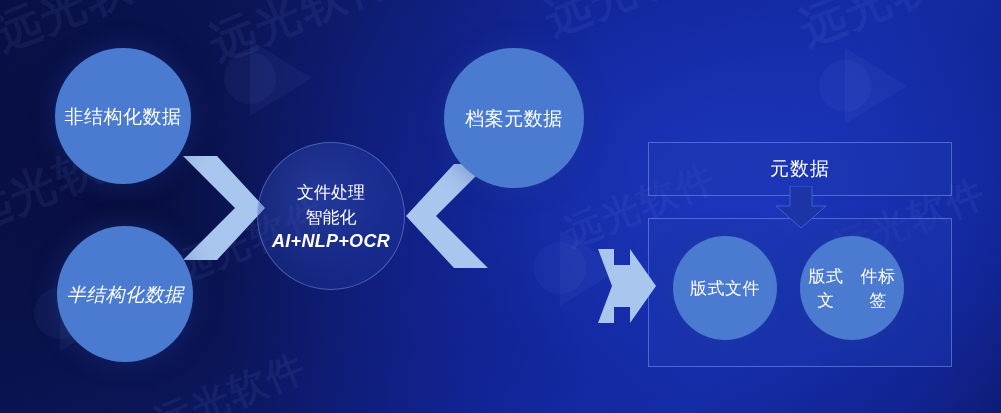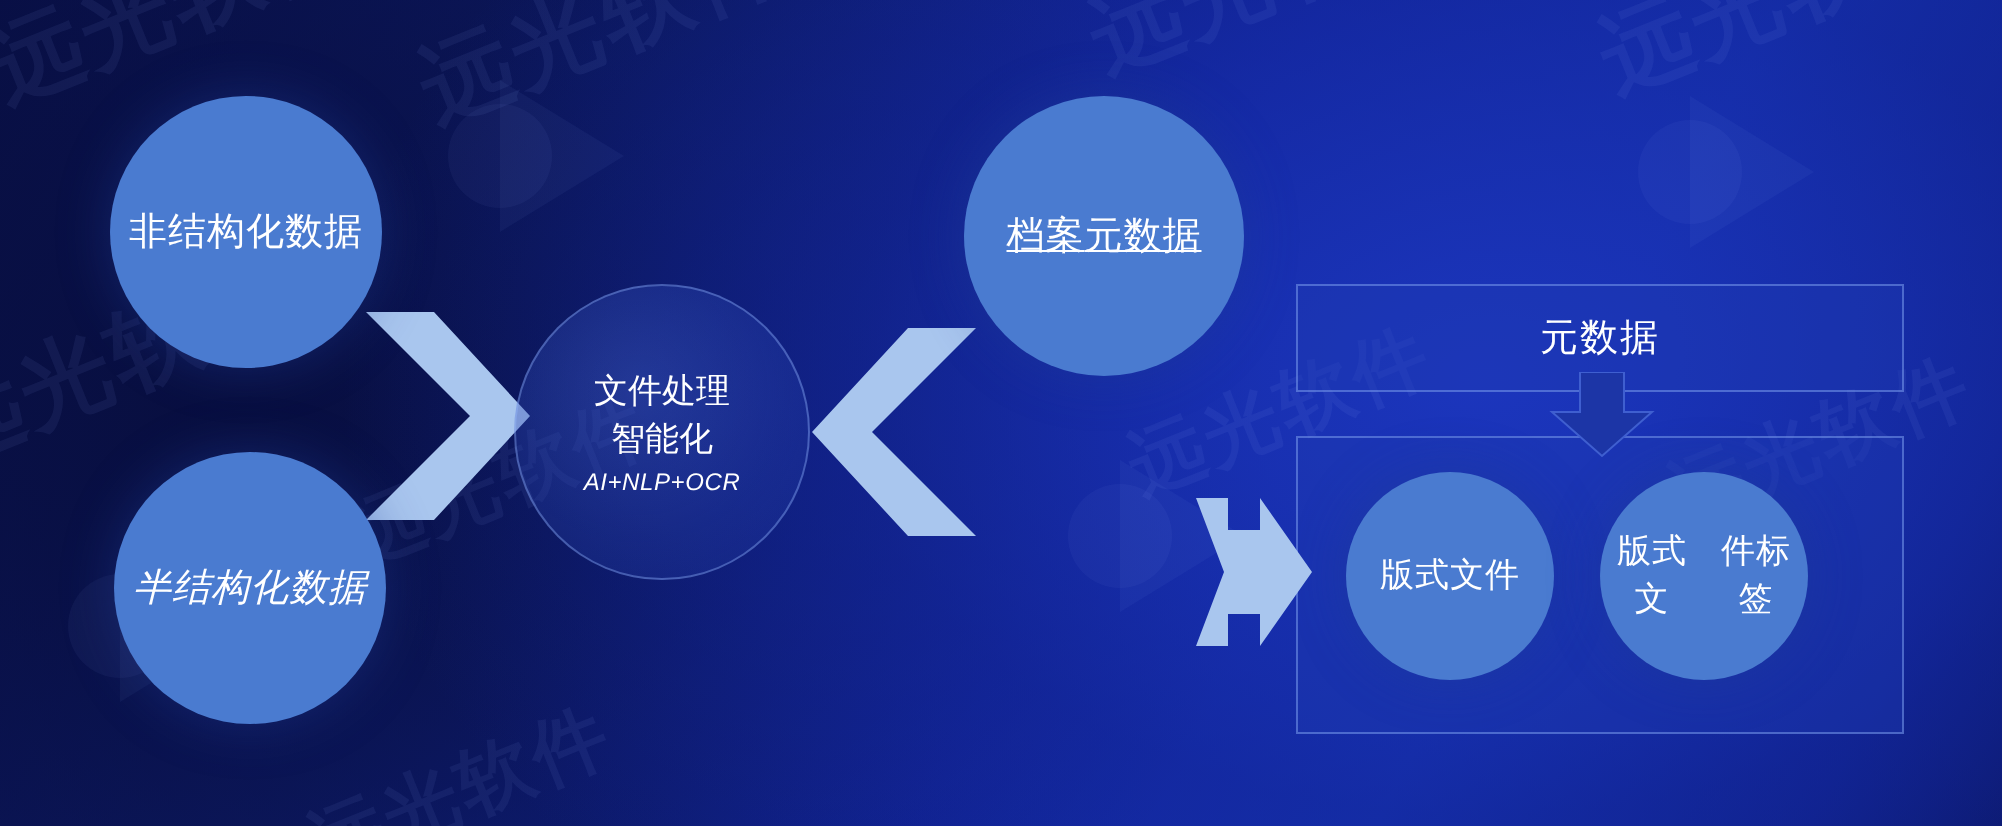--- a/index.html
+++ b/index.html
@@ -94,23 +94,23 @@
     text-align: center;
     color: #fff;
     z-index: 5;
   }
   .hub .ln {
     font-size: 17px;
     line-height: 1.42;
     font-family: "DejaVu Sans", sans-serif;
   }
   .hub .sub {
-    font-size: 12px;
+    font-size: 18px;
     font-style: italic;
-    font-weight: 400;
+    font-weight: 700;
     margin-top: 2px;
     letter-spacing: 0.3px;
     font-family: "Liberation Sans", sans-serif;
   }
 
   
   .chevron {
     position: absolute;
     z-index: 3;
   }
@@ -194,21 +194,21 @@
   <div class="hub">
     <div class="ln">文件处理</div>
     <div class="ln">智能化</div>
     <div class="sub">AI+NLP+OCR</div>
   </div>
 
   <svg class="chevron" style="left:404px; top:160px;" width="92" height="112" viewBox="0 0 92 112">
     <polygon points="84,4 32,56 84,108 50,108 2,56 50,4" fill="#a9c6ee"></polygon>
   </svg>
 
-  <div class="node-circle" style="left:482px; top:48px; width:140px; height:140px;text-decoration:underline;">
+  <div class="node-circle" style="left:444px; top:48px; width:140px; height:140px;">
     <div class="ln">档案</div>
     <div class="ln">元数据</div>
   </div>
 
 
   <div class="panel-box panel-top">
     <div class="ln">元数据</div>
   </div>
 
   <div class="panel-box panel-bottom"></div>

